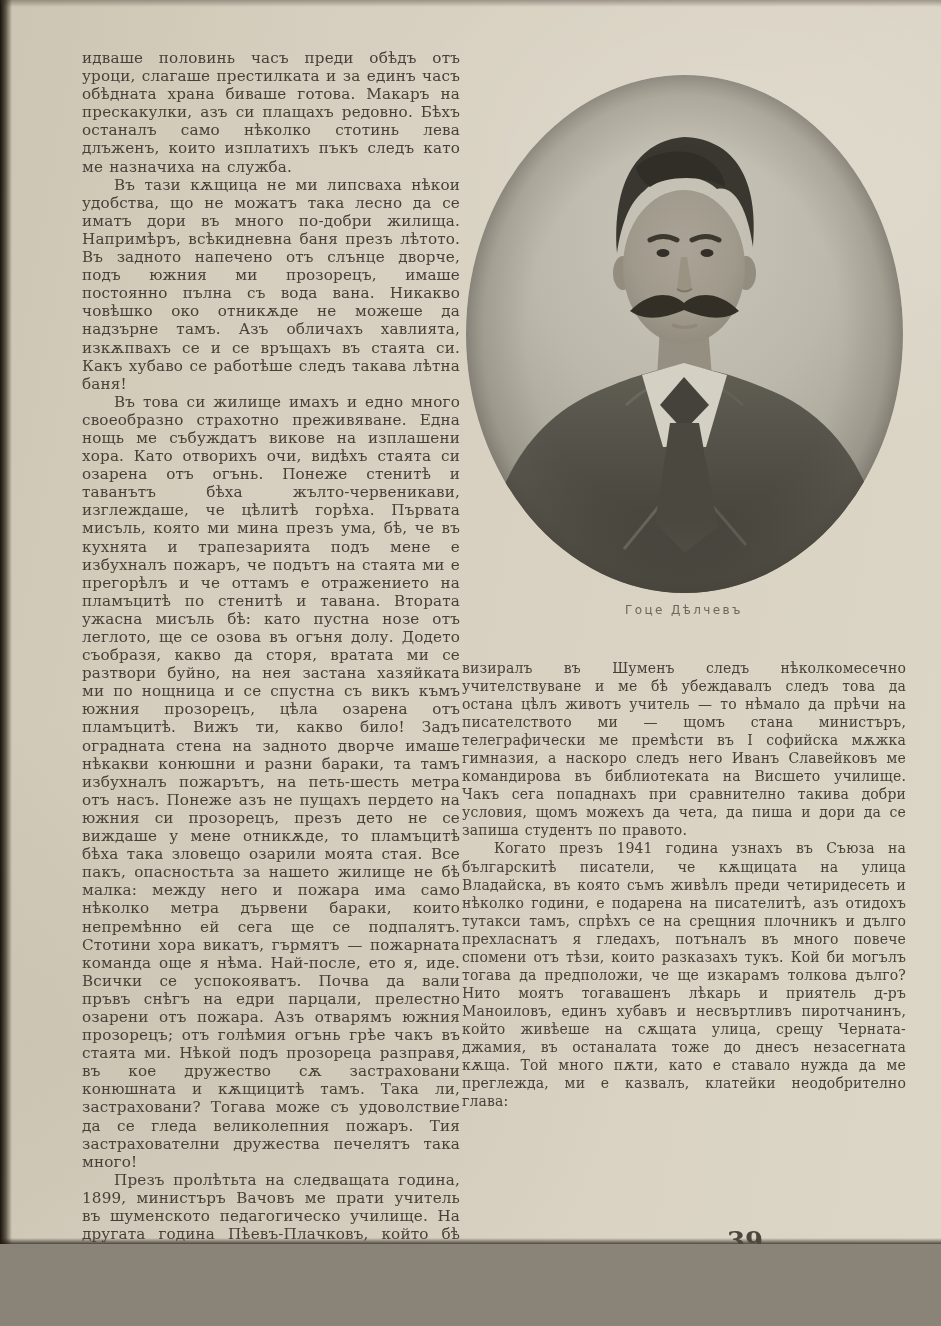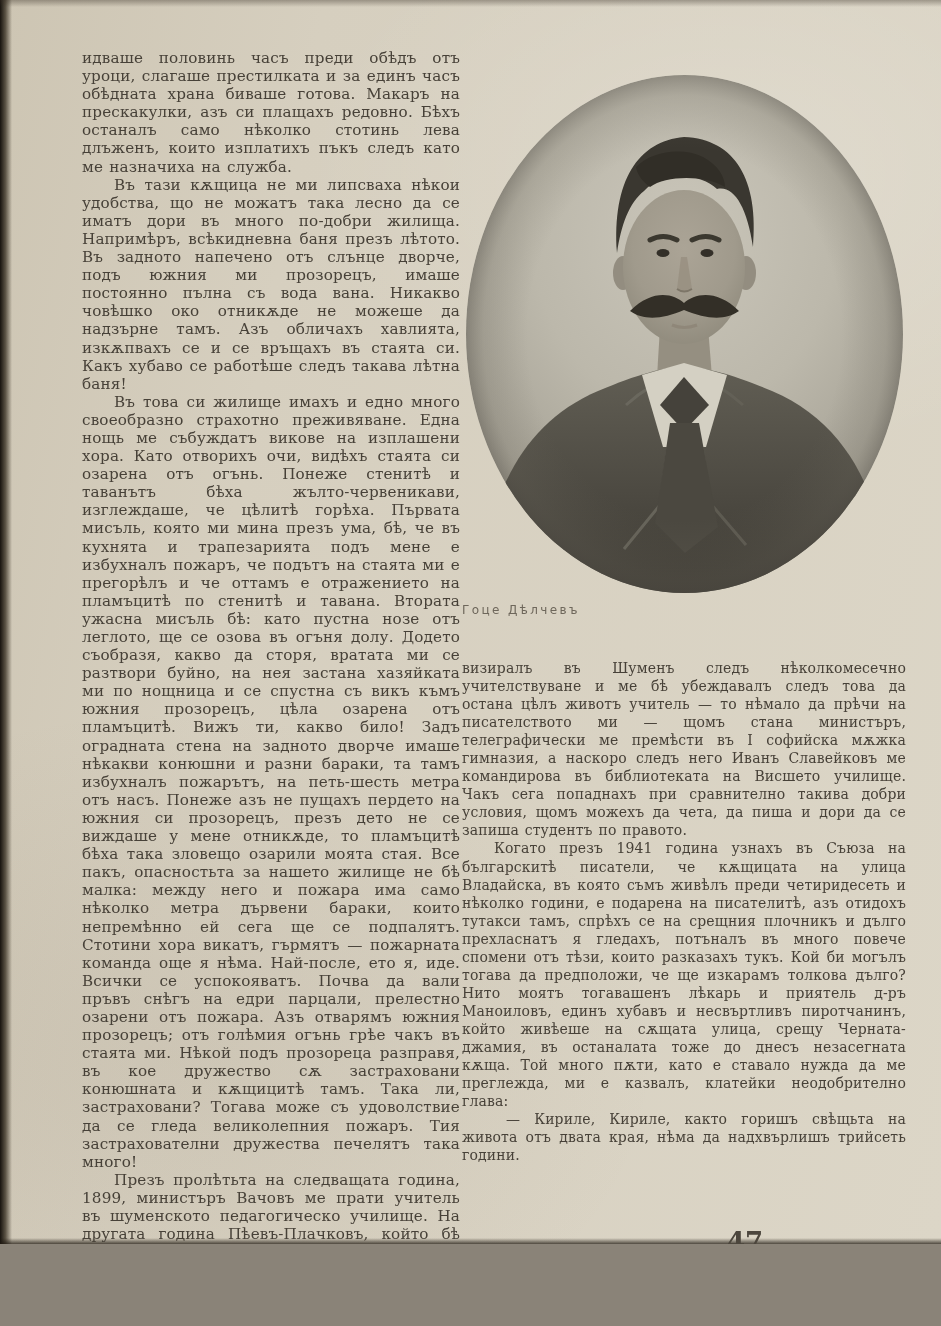--- a/index.html
+++ b/index.html
@@ -51,20 +51,21 @@
   p { margin: 0; text-indent: 32px; }
   p.no-indent { text-indent: 0; }
   p.dialog { text-indent: 44px; }
   figure.portrait { margin: 75px 0 0 0; width: 444px; }
   .photo-oval {
     display: block;
     margin: 0 auto;
     filter: blur(0.3px);
   }
   figcaption {
+    text-align: center;
     margin-top: 10px;
     font-family: "DejaVu Sans", sans-serif;
     font-size: 12px;
     letter-spacing: 2.4px;
     color: #6e675b;
   }
   .right-text {
     margin-top: 42px;
     text-align: justify;
     font-size: 14px;
@@ -166,19 +167,18 @@
 
           <ellipse cx="218.5" cy="259" rx="218.5" ry="259" fill="url(#vig)"></ellipse>
         </g>
       </svg>
       <figcaption>Гоце Дѣлчевъ</figcaption>
     </figure>
 
     <div class="right-text">
       <p class="no-indent">визиралъ въ Шуменъ следъ нѣколкомесечно учителствуване и ме бѣ убеждавалъ следъ това да остана цѣлъ животъ учитель — то нѣмало да прѣчи на писателството ми — щомъ стана министъръ, телеграфически ме премѣсти въ I софийска мѫжка гимназия, а наскоро следъ него Иванъ Славейковъ ме командирова въ библиотеката на Висшето училище. Чакъ сега попаднахъ при сравнително такива добри условия, щомъ можехъ да чета, да пиша и дори да се запиша студентъ по правото.</p>
       <p>Когато презъ 1941 година узнахъ въ Съюза на българскитѣ писатели, че кѫщицата на улица Владайска, въ която съмъ живѣлъ преди четиридесеть и нѣколко години, е подарена на писателитѣ, азъ отидохъ тутакси тамъ, спрѣхъ се на срещния плочникъ и дълго прехласнатъ я гледахъ, потъналъ въ много повече спомени отъ тѣзи, които разказахъ тукъ. Кой би могълъ тогава да предположи, че ще изкарамъ толкова дълго? Нито моятъ тогавашенъ лѣкарь и приятель д-ръ Маноиловъ, единъ хубавъ и несвъртливъ пиротчанинъ, който живѣеше на сѫщата улица, срещу Черната-джамия, въ останалата тоже до днесъ незасегната кѫща. Той много пѫти, като е ставало нужда да ме преглежда, ми е казвалъ, клатейки неодобрително глава:</p>
-      <p class="dialog">— Кириле, Кириле, както горишъ свѣщьта на живота отъ двата края, нѣма да надхвърлишъ трийсеть години.</p>
     </div>
   </aside>
 
-  <div class="page-num">47</div>
+  <div class="page-num">39</div>
 
 </div>
 
 </body></html>

